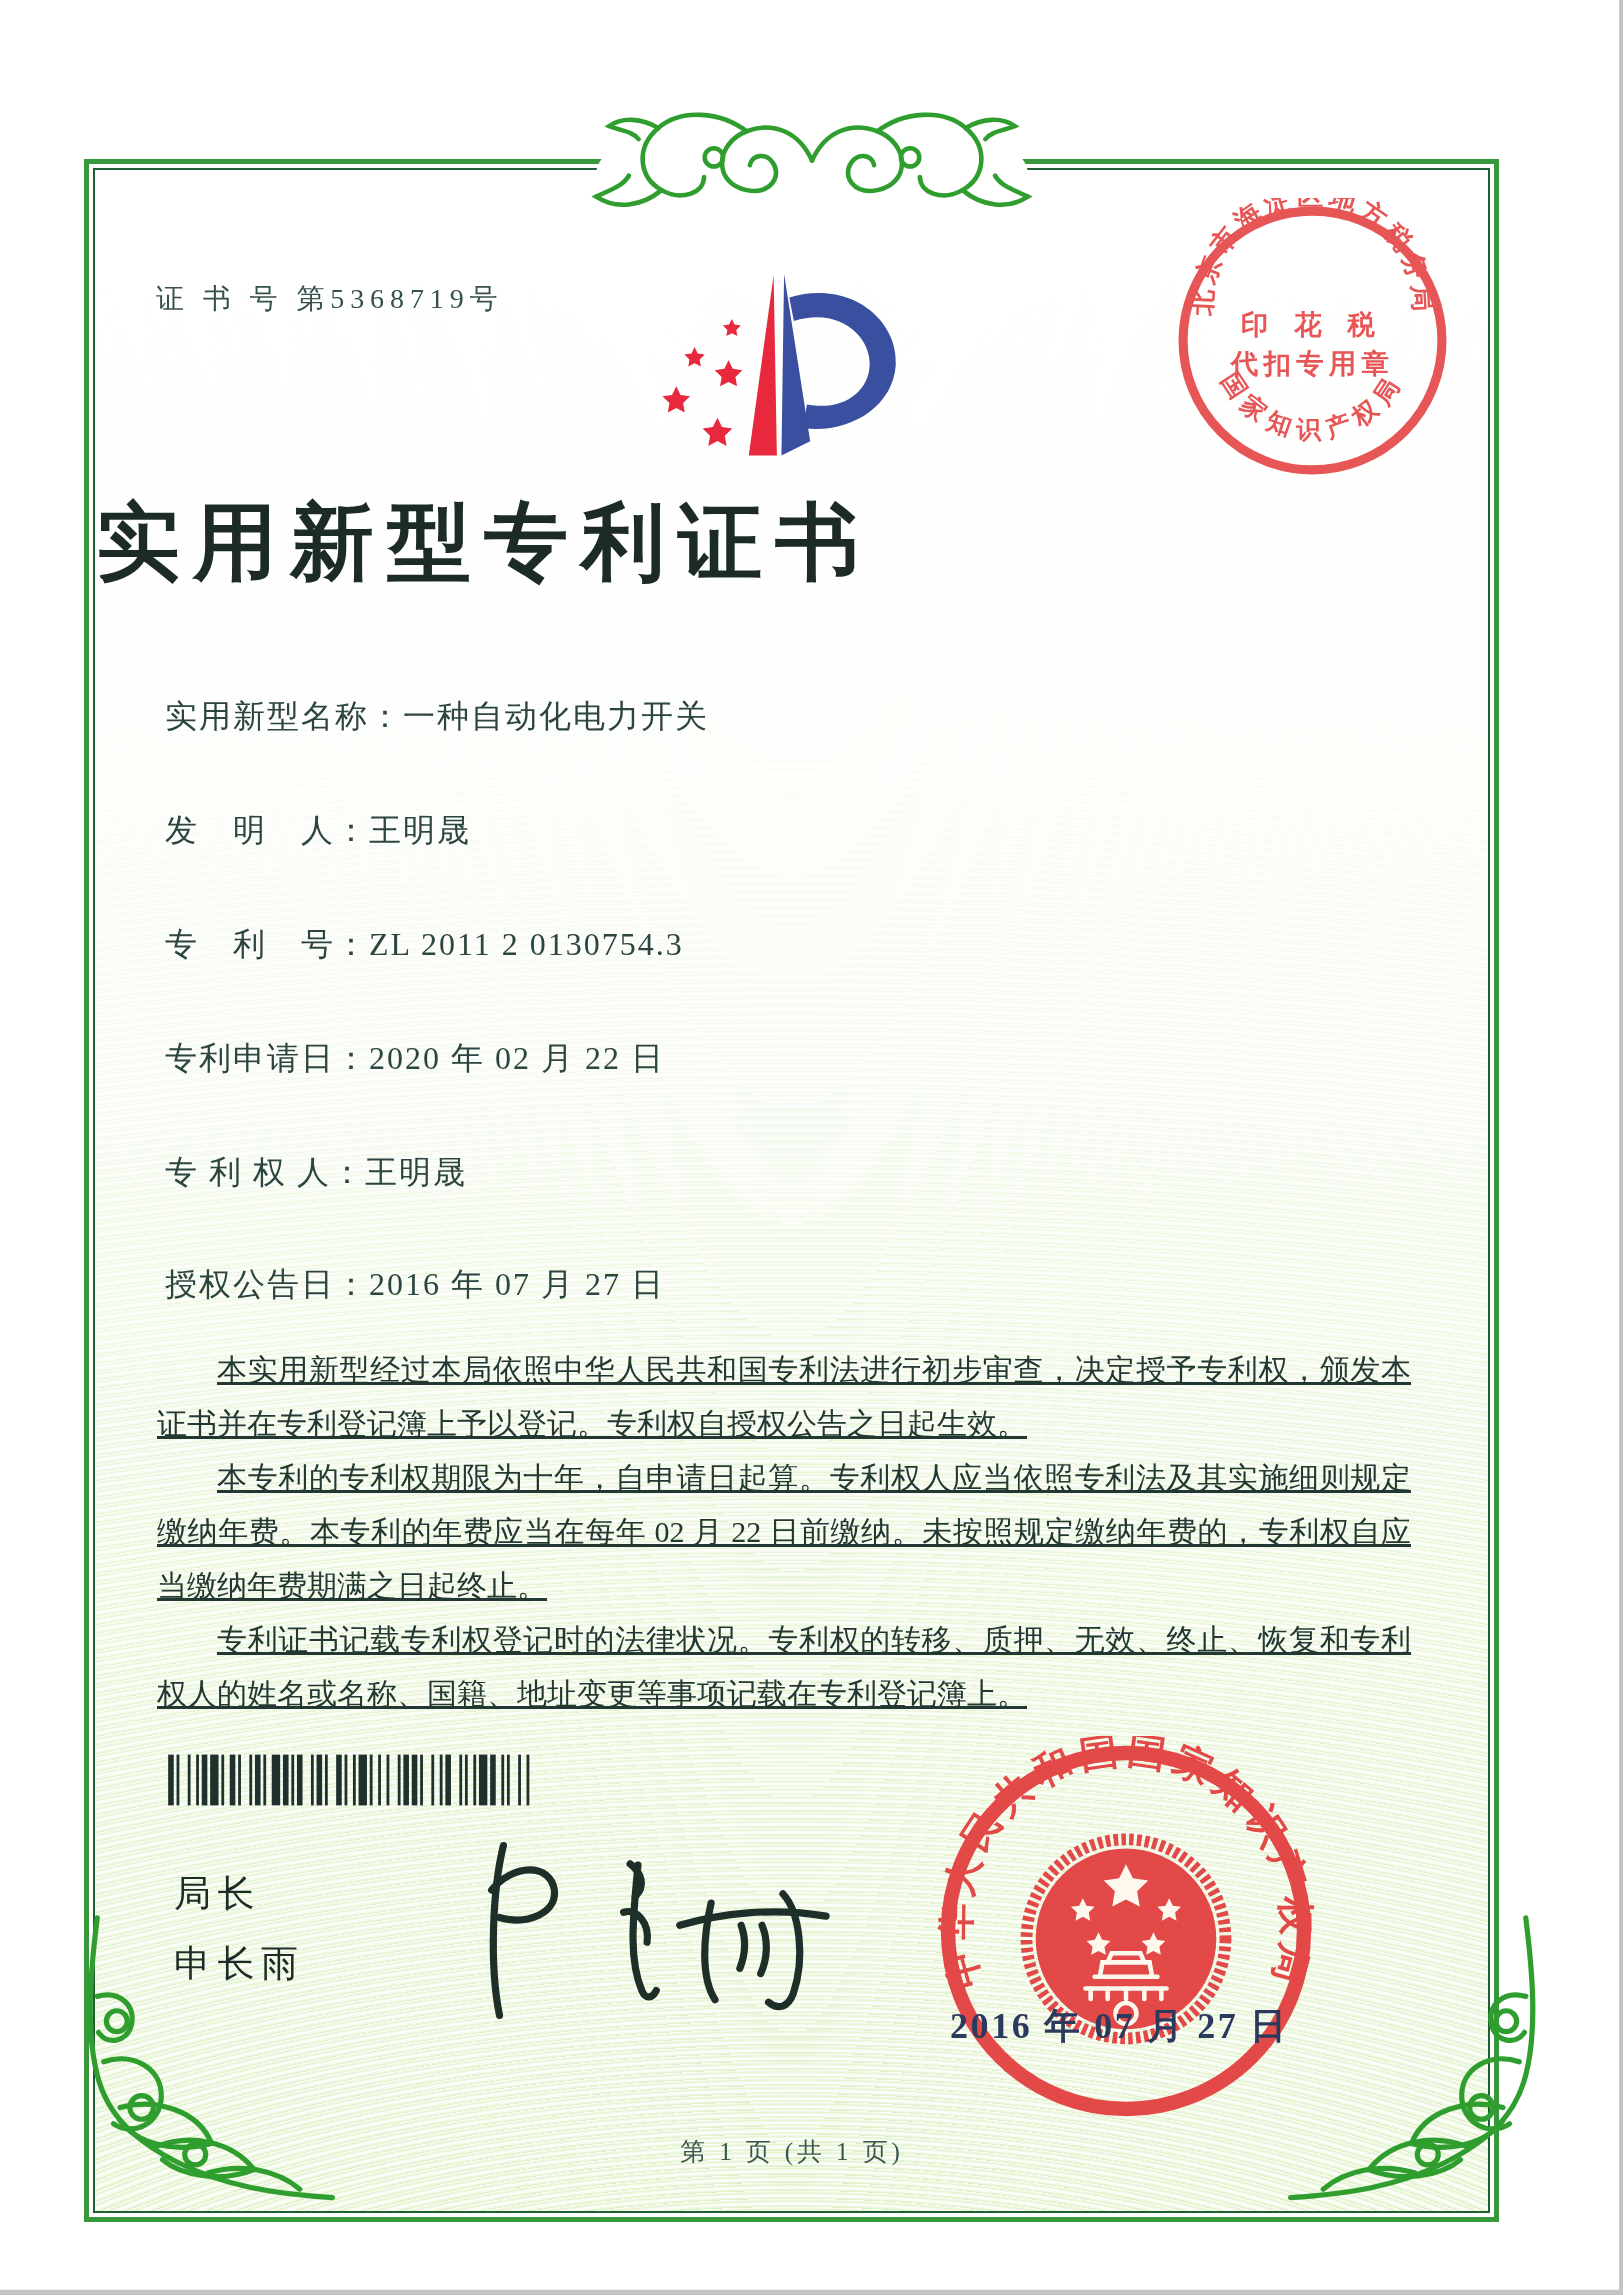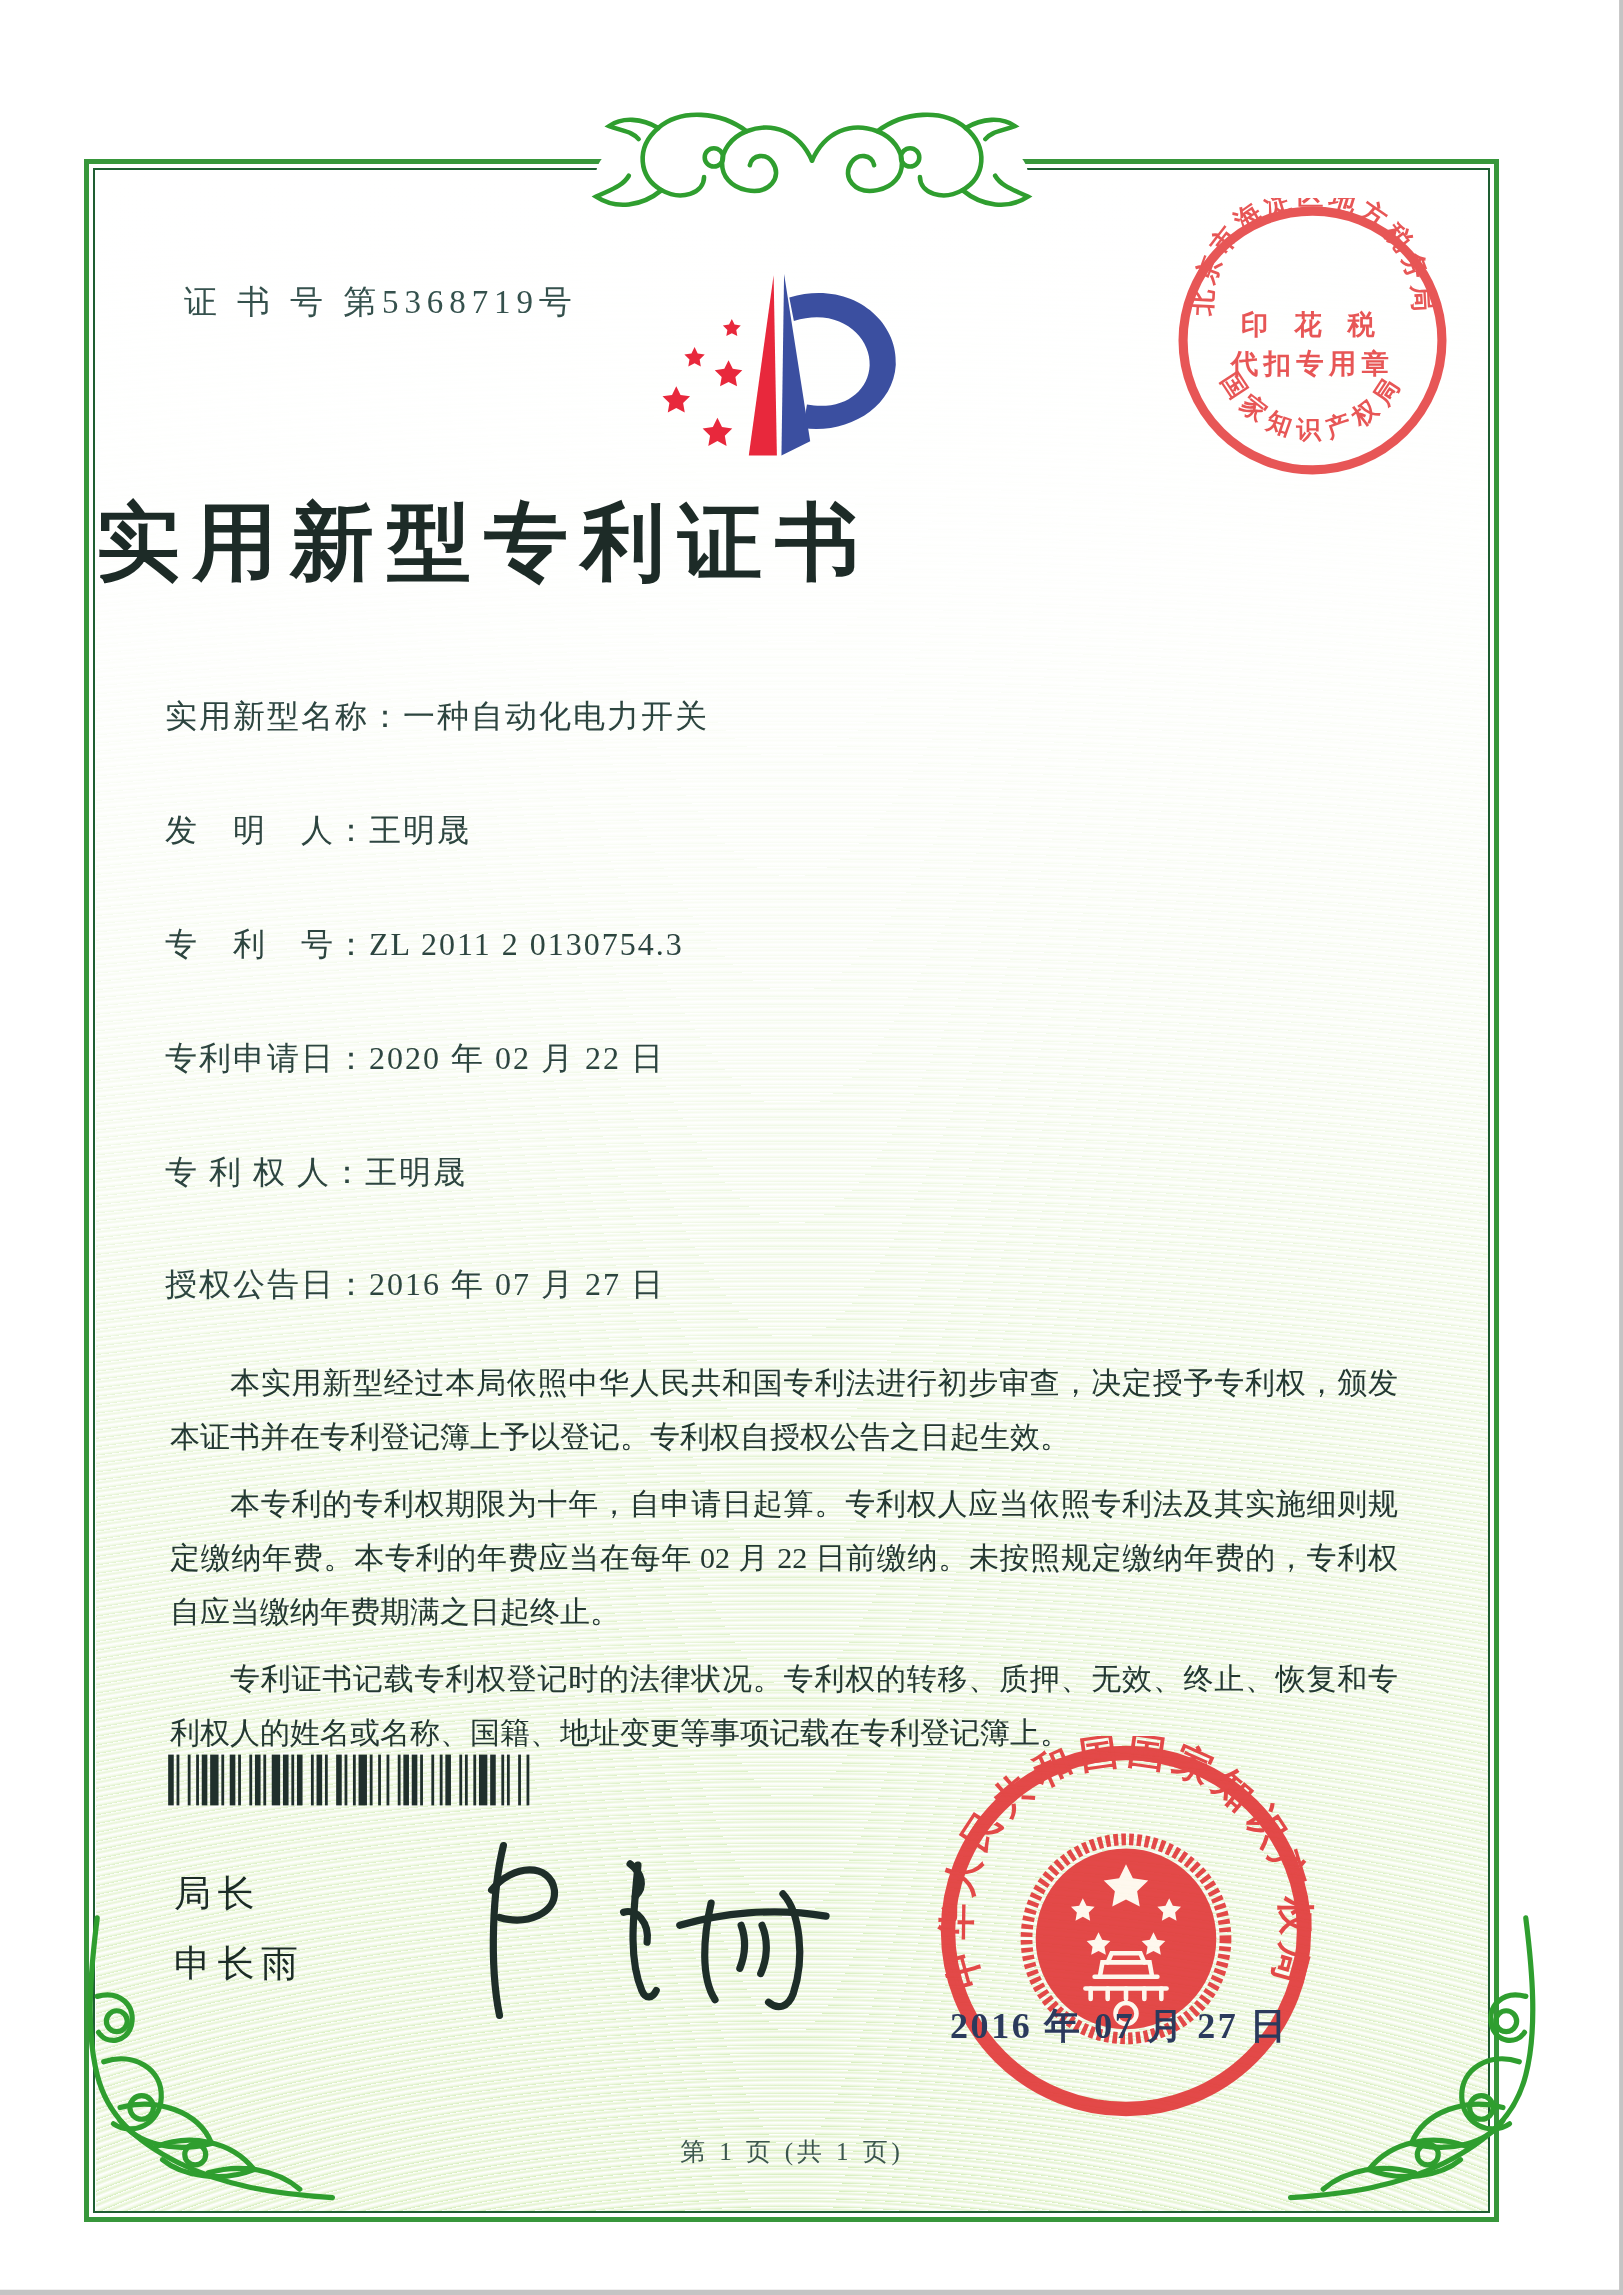--- a/index.html
+++ b/index.html
@@ -16,26 +16,26 @@
     position:absolute;left:3.9px;top:3.9px;right:3.9px;bottom:3.9px;
     border:2px solid #1e5e32;
   }
   .inner-bg{
     position:absolute;left:96px;top:171px;width:1392px;height:2040px;
     background:
       linear-gradient(180deg,#ffffff 0%,rgba(255,255,255,.95) 20%,rgba(255,255,255,.7) 42%,rgba(255,255,255,.28) 65%,rgba(255,255,255,0) 100%),
       repeating-radial-gradient(1047px 497px at 50% 118%,#d7eebf 0px,#f2fae6 3.9px,#ffffff 7.9px,#e4f3cf 12.4px,#ffffff 17px);
   }
   .abs{position:absolute;}
-  .cert-no{left:156px;top:280px;font-size:33px;letter-spacing:5.9px;color:#35514d;margin-left:28px;}
+  .cert-no{left:156px;top:280px;font-size:28px;letter-spacing:5.9px;color:#35514d;}
   .title{left:96px;top:486px;width:1392px;text-align:left;font-size:84px;font-weight:bold;
          letter-spacing:13px;color:#1d2b27;}
   .field{left:165px;font-size:32px;color:#2d4540;letter-spacing:2px;white-space:nowrap;}
   .paras{left:157px;top:1343px;width:1254px;font-size:30px;line-height:54px;color:#233832;text-align:justify;}
-  .paras p{margin:13px;text-indent:2em;}
+  .paras p{margin:0;text-indent:2em;text-decoration:underline;}
   .officer{left:174px;font-family:"Liberation Sans","DejaVu Sans",sans-serif;
            font-weight:normal;font-size:37px;color:#1c2c27;letter-spacing:6.5px;}
   .issue-date{left:950px;top:2002px;font-size:36px;color:#2b3a5c;letter-spacing:2.6px;font-weight:bold;}
   .footer{left:96px;top:2135px;width:1392px;text-align:center;font-size:25px;color:#3a554d;letter-spacing:3.9px;font-family:Liberation Serif, serif;}
   svg{display:block;}
 </style>
 </head>
 <body>
 
 <div class="page">

